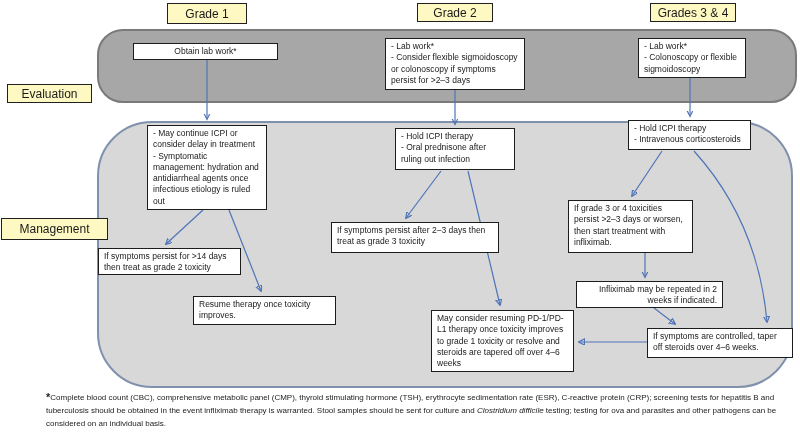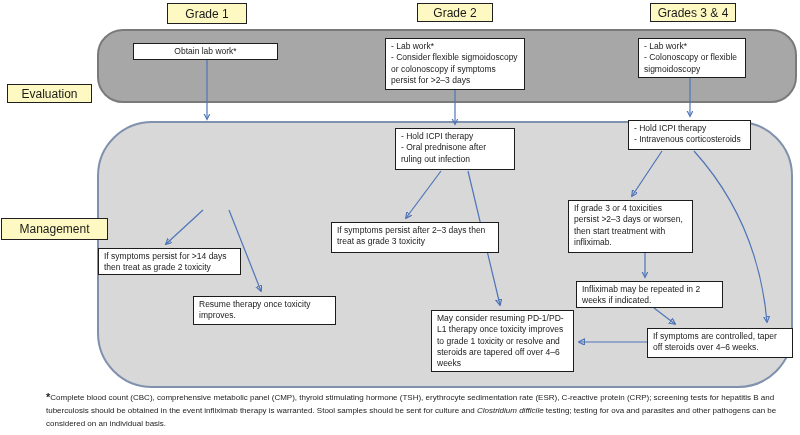--- a/index.html
+++ b/index.html
@@ -77,29 +77,31 @@
 
   <div class="hdr side" style="left:7px;top:57px;width:85px;height:19px;margin-top:27px;">Evaluation</div>
   <div class="hdr side" style="left:1px;top:218px;width:107px;height:22px;">Management</div>
 
   <div class="box center" style="left:133px;top:43px;width:145px;height:17px;">Obtain lab work*</div>
   <div class="box" style="left:385px;top:38px;width:140px;height:52px;">- Lab work*
 - Consider flexible sigmoidoscopy or colonoscopy if symptoms persist for &gt;2–3 days</div>
   <div class="box" style="left:638px;top:38px;width:108px;height:40px;">- Lab work*
 - Colonoscopy or flexible sigmoidoscopy</div>
 
+  <div class="box" style="left:147px;top:125px;width:120px;height:85px;">- May continue ICPI or consider delay in treatment
+- Symptomatic management: hydration and antidiarrheal agents once infectious etiology is ruled out</div>
   <div class="box" style="left:98px;top:248px;width:143px;height:27px;">If symptoms persist for &gt;14 days then treat as grade 2 toxicity</div>
   <div class="box" style="left:193px;top:296px;width:143px;height:29px;">Resume therapy once toxicity improves.</div>
 
   <div class="box" style="left:395px;top:128px;width:120px;height:42px;">- Hold ICPI therapy
 - Oral prednisone after ruling out infection</div>
   <div class="box" style="left:331px;top:222px;width:168px;height:31px;">If symptoms persist after 2–3 days then treat as grade 3 toxicity</div>
   <div class="box" style="left:431px;top:310px;width:143px;height:62px;">May consider resuming PD-1/PD-L1 therapy once toxicity improves to grade 1 toxicity or resolve and steroids are tapered off over 4–6 weeks</div>
 
   <div class="box" style="left:628px;top:120px;width:123px;height:30px;">- Hold ICPI therapy
 - Intravenous corticosteroids</div>
   <div class="box" style="left:568px;top:200px;width:125px;height:53px;">If grade 3 or 4 toxicities persist &gt;2–3 days or worsen, then start treatment with infliximab.</div>
-  <div class="box" style="left:576px;top:281px;width:147px;height:27px;">Infliximab may be repeated in 2 weeks if indicated.</div>
+  <div class="box" style="left:576px;top:281px;width:147px;height:27px;text-align:right;">Infliximab may be repeated in 2 weeks if indicated.</div>
   <div class="box" style="left:647px;top:328px;width:146px;height:30px;">If symptoms are controlled, taper off steroids over 4–6 weeks.</div>
 
   <div class="footnote"><span class="fn-star">*</span><span>Complete blood count (CBC), comprehensive metabolic panel (CMP),  thyroid stimulating hormone (TSH), erythrocyte sedimentation rate (ESR), C-reactive protein (CRP); screening tests for hepatitis B and tuberculosis should be obtained in the event infliximab therapy is warranted. Stool samples should be sent for culture and </span><i>Clostridium difficile</i><span> testing; testing for ova and parasites and other pathogens can be considered on an individual basis.</span></div>
 
 </div>
 
 </body></html>

